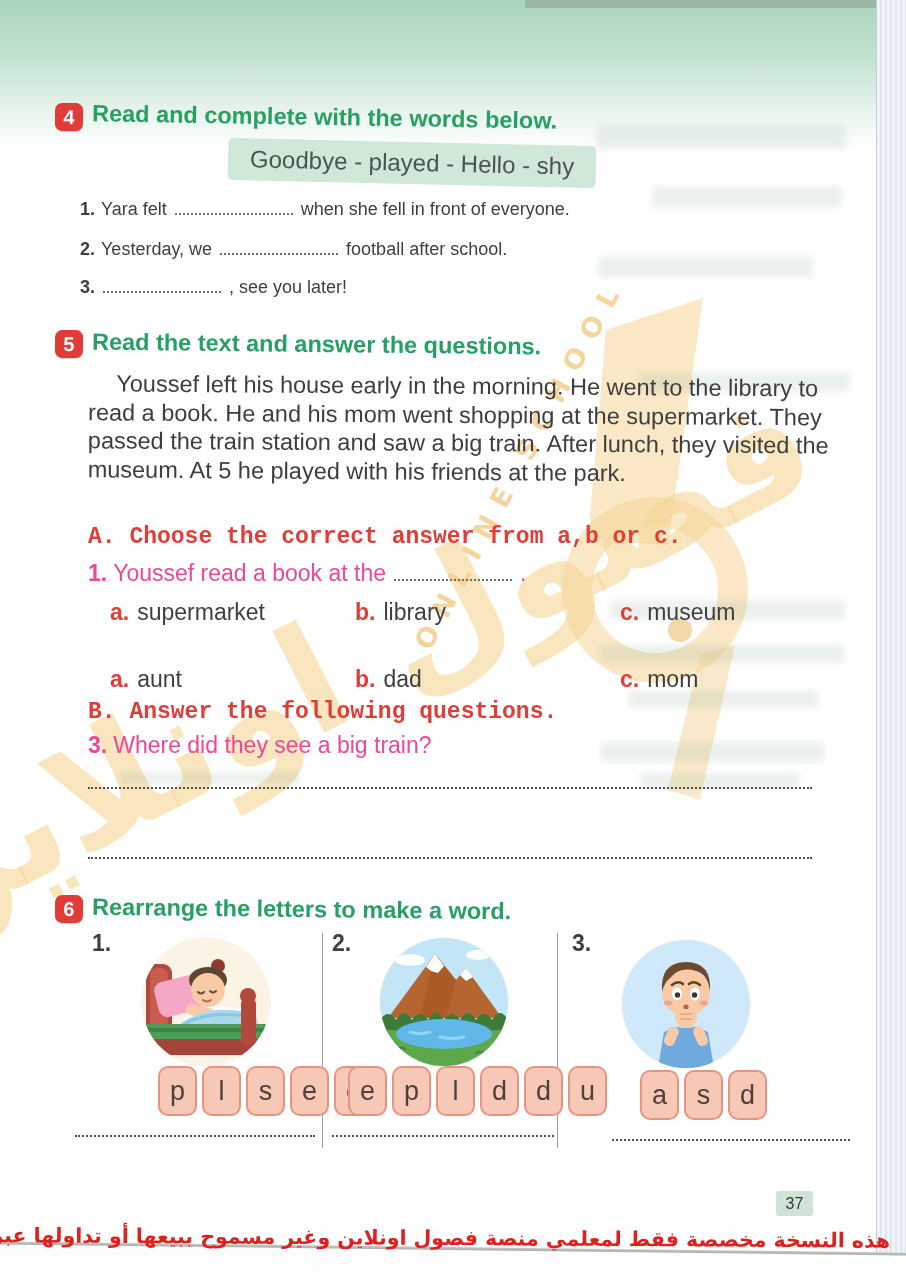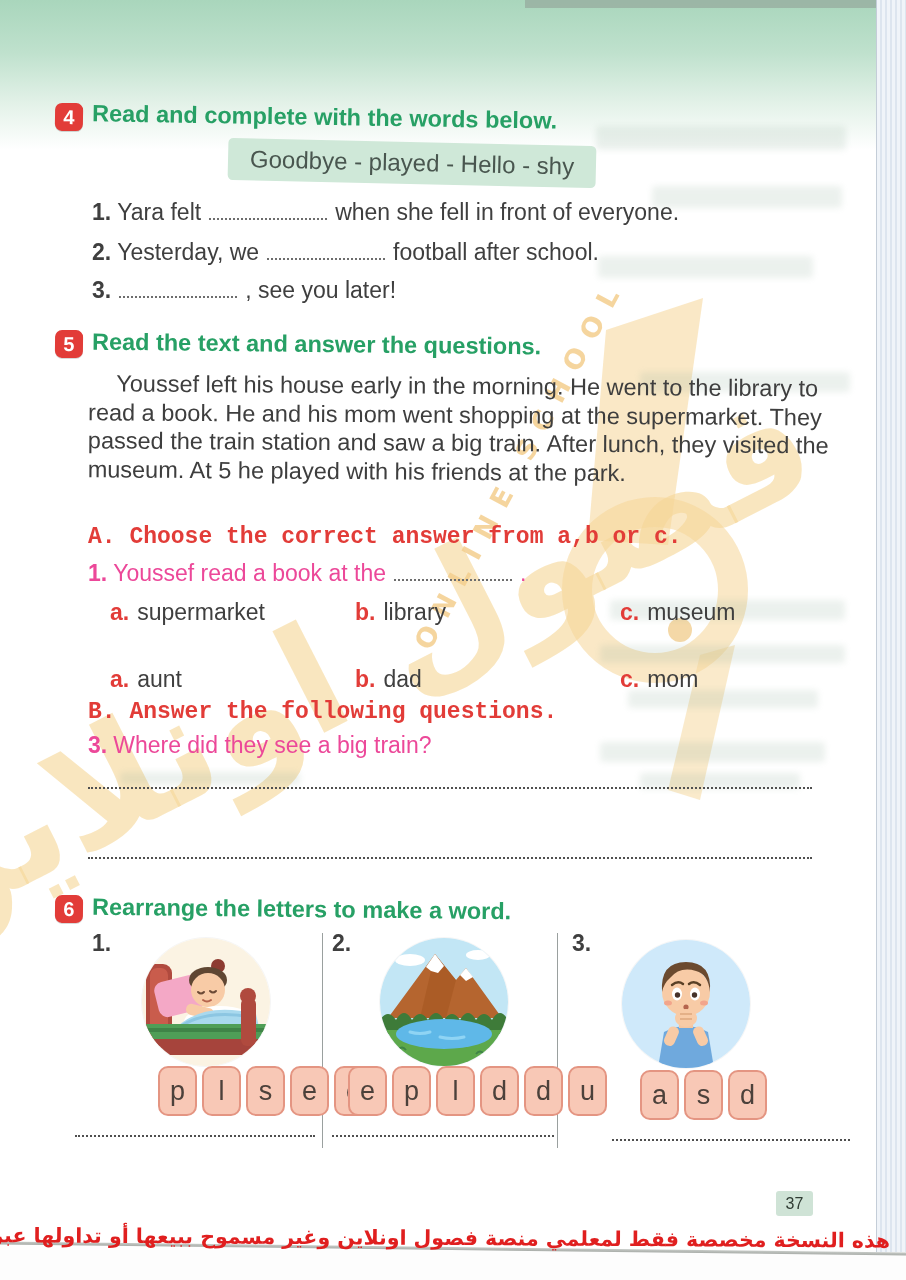--- a/index.html
+++ b/index.html
@@ -52,21 +52,21 @@
     color:#fff;font-weight:bold;font-size:20px;text-align:center;line-height:28px;
     box-shadow:0 1px 0 rgba(0,0,0,.15);
   }
   .ex-title{
     position:absolute;font-size:23.5px;font-weight:bold;color:#27a065;white-space:nowrap;
   }
   .word-bank{
     position:absolute;left:228px;top:142px;background:#cfe8d8;border-radius:5px;
     padding:7px 22px;font-size:24px;color:#49564f;transform:rotate(1.3deg);white-space:nowrap;
   }
-  .fill-item{position:absolute;left:92px;font-size:23px;color:#3f3f3f;white-space:nowrap;}
+  .fill-item{position:absolute;left:80px;font-size:18px;color:#3f3f3f;white-space:nowrap;}
   .num{font-weight:bold;margin-right:6px;}
   .blank{
     display:inline-block;width:118px;border-bottom:2px dotted #6d6d6d;height:14px;margin:0 8px;
   }
   .passage{
     position:absolute;left:88px;top:372px;width:768px;font-size:23.5px;line-height:28.6px;
     color:#3e3e3e;text-indent:28px;transform:rotate(0.4deg);
   }
   .red-heading{position:absolute;left:88px;font-size:23px;font-weight:bold;color:#e23c38;white-space:nowrap;font-family:Liberation Mono, monospace;}
   .question{position:absolute;left:88px;font-size:23px;color:#ec4899;white-space:nowrap;}

